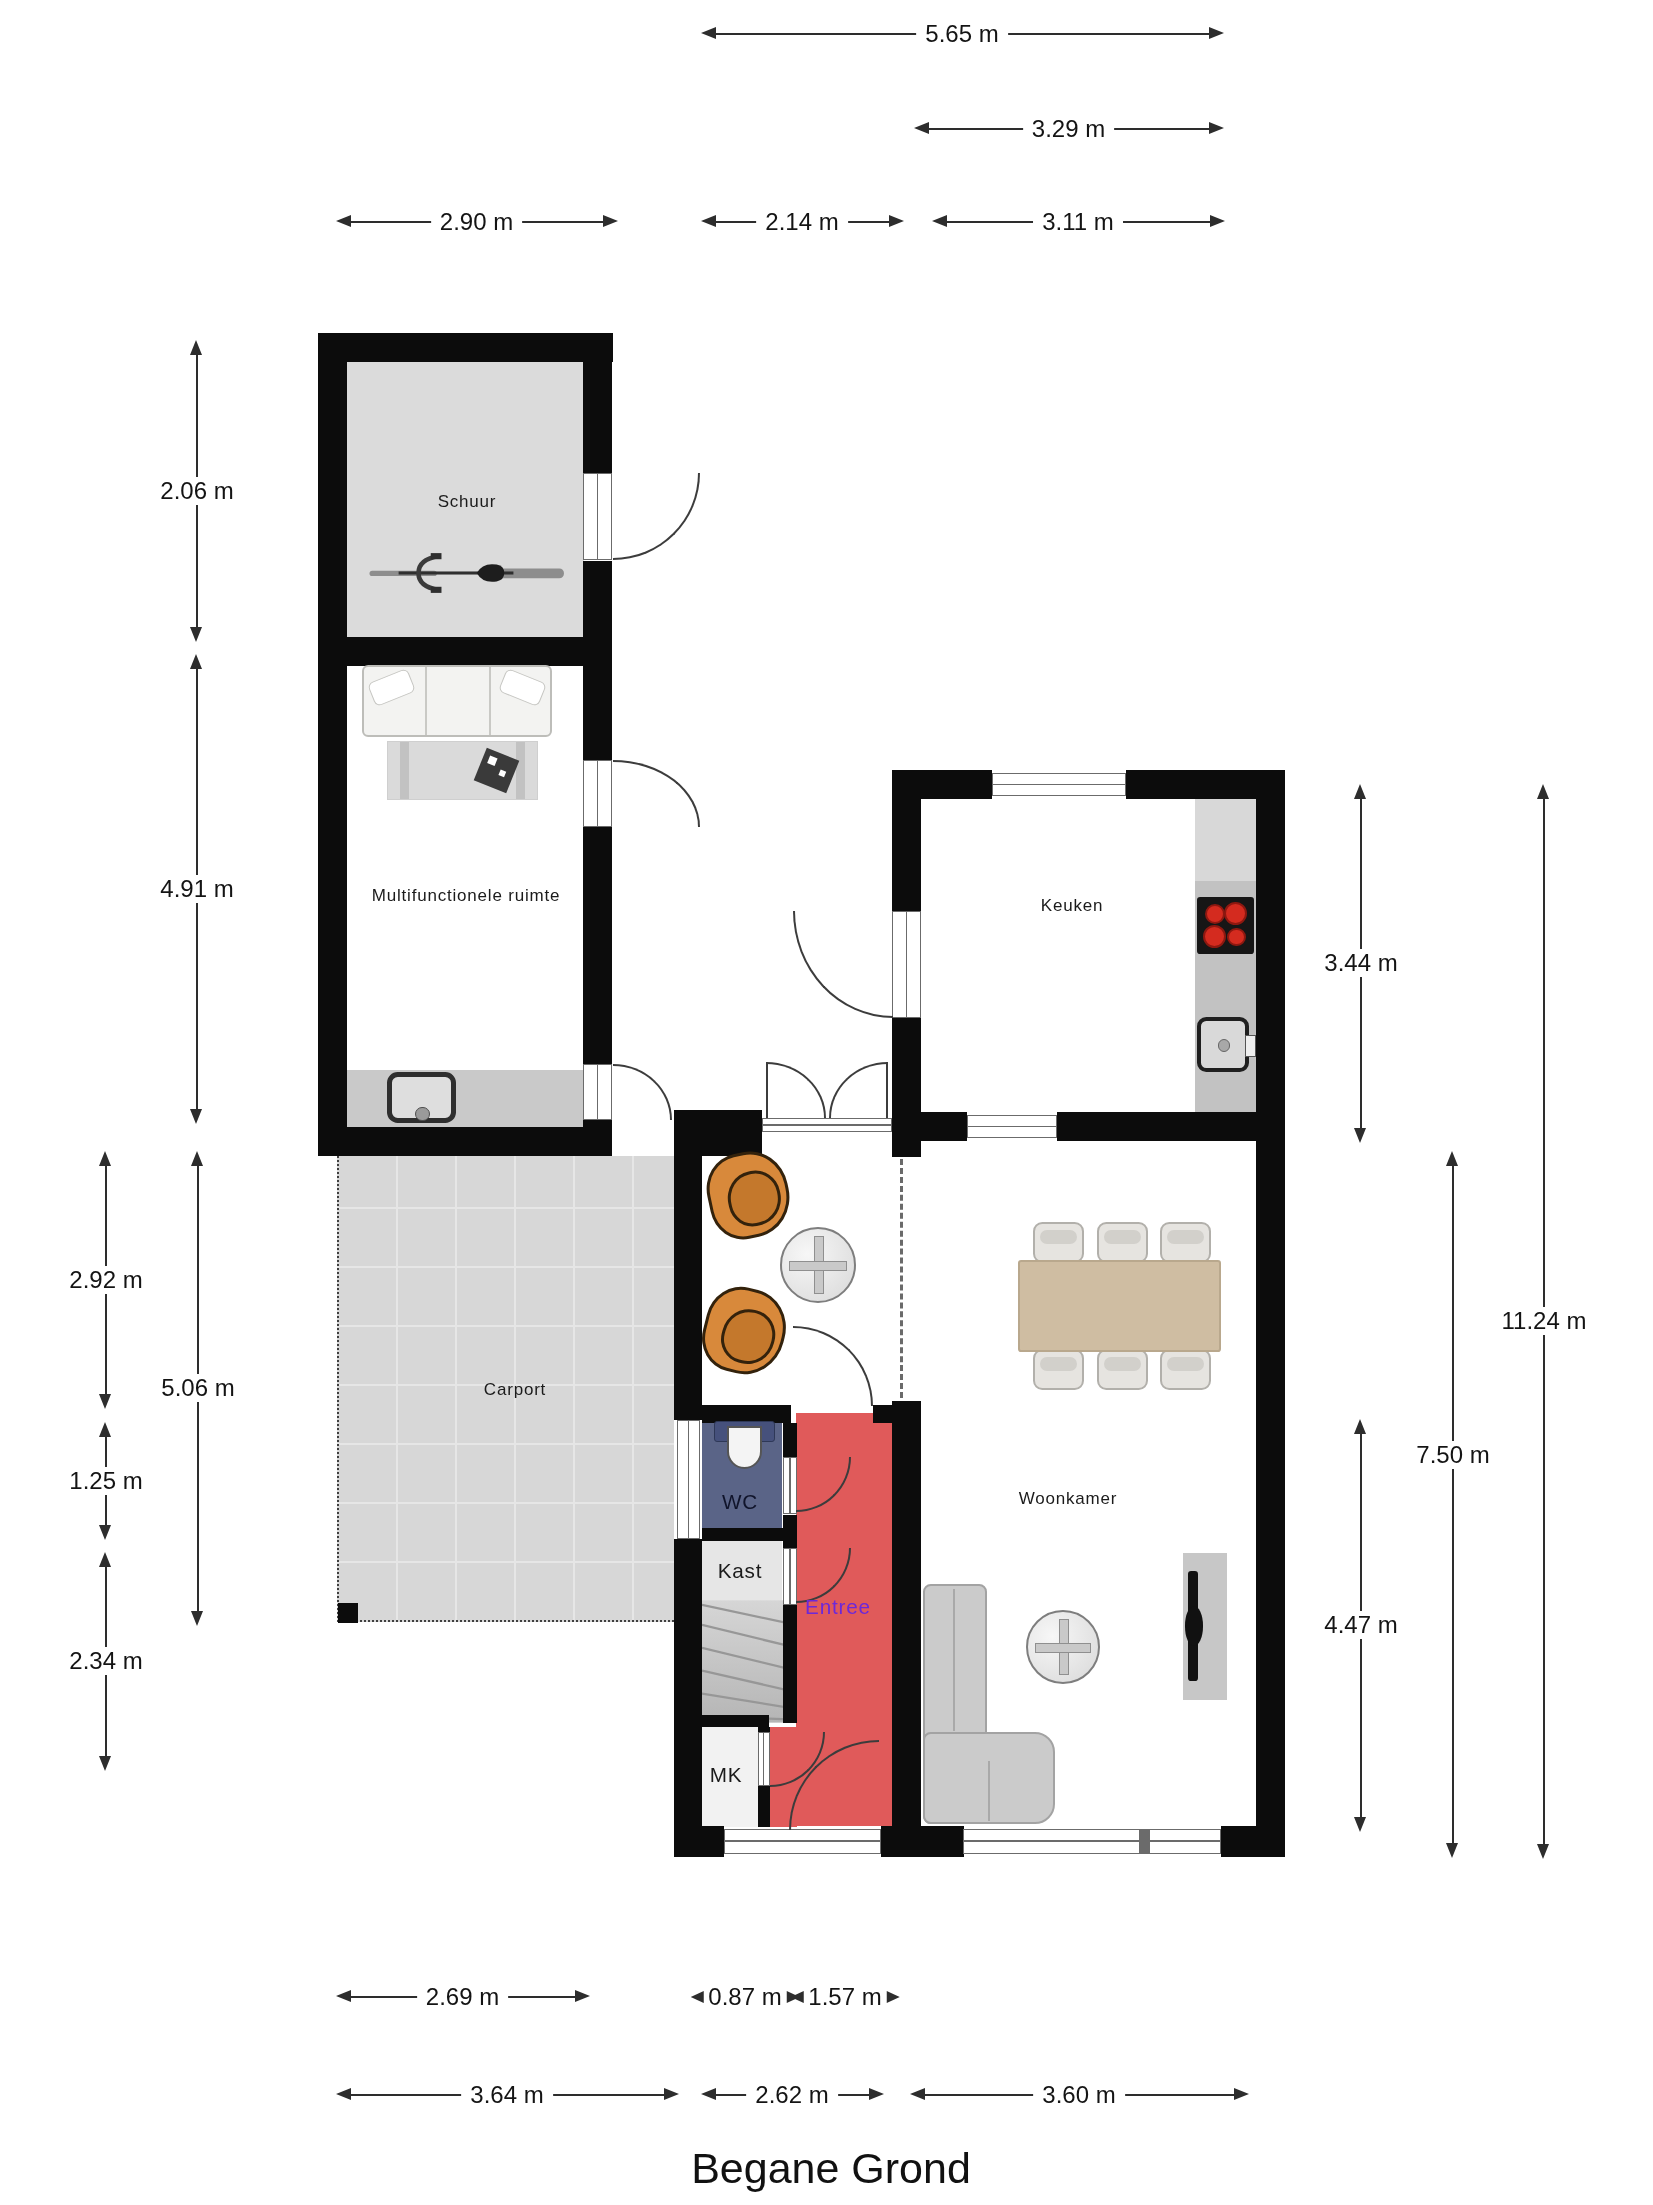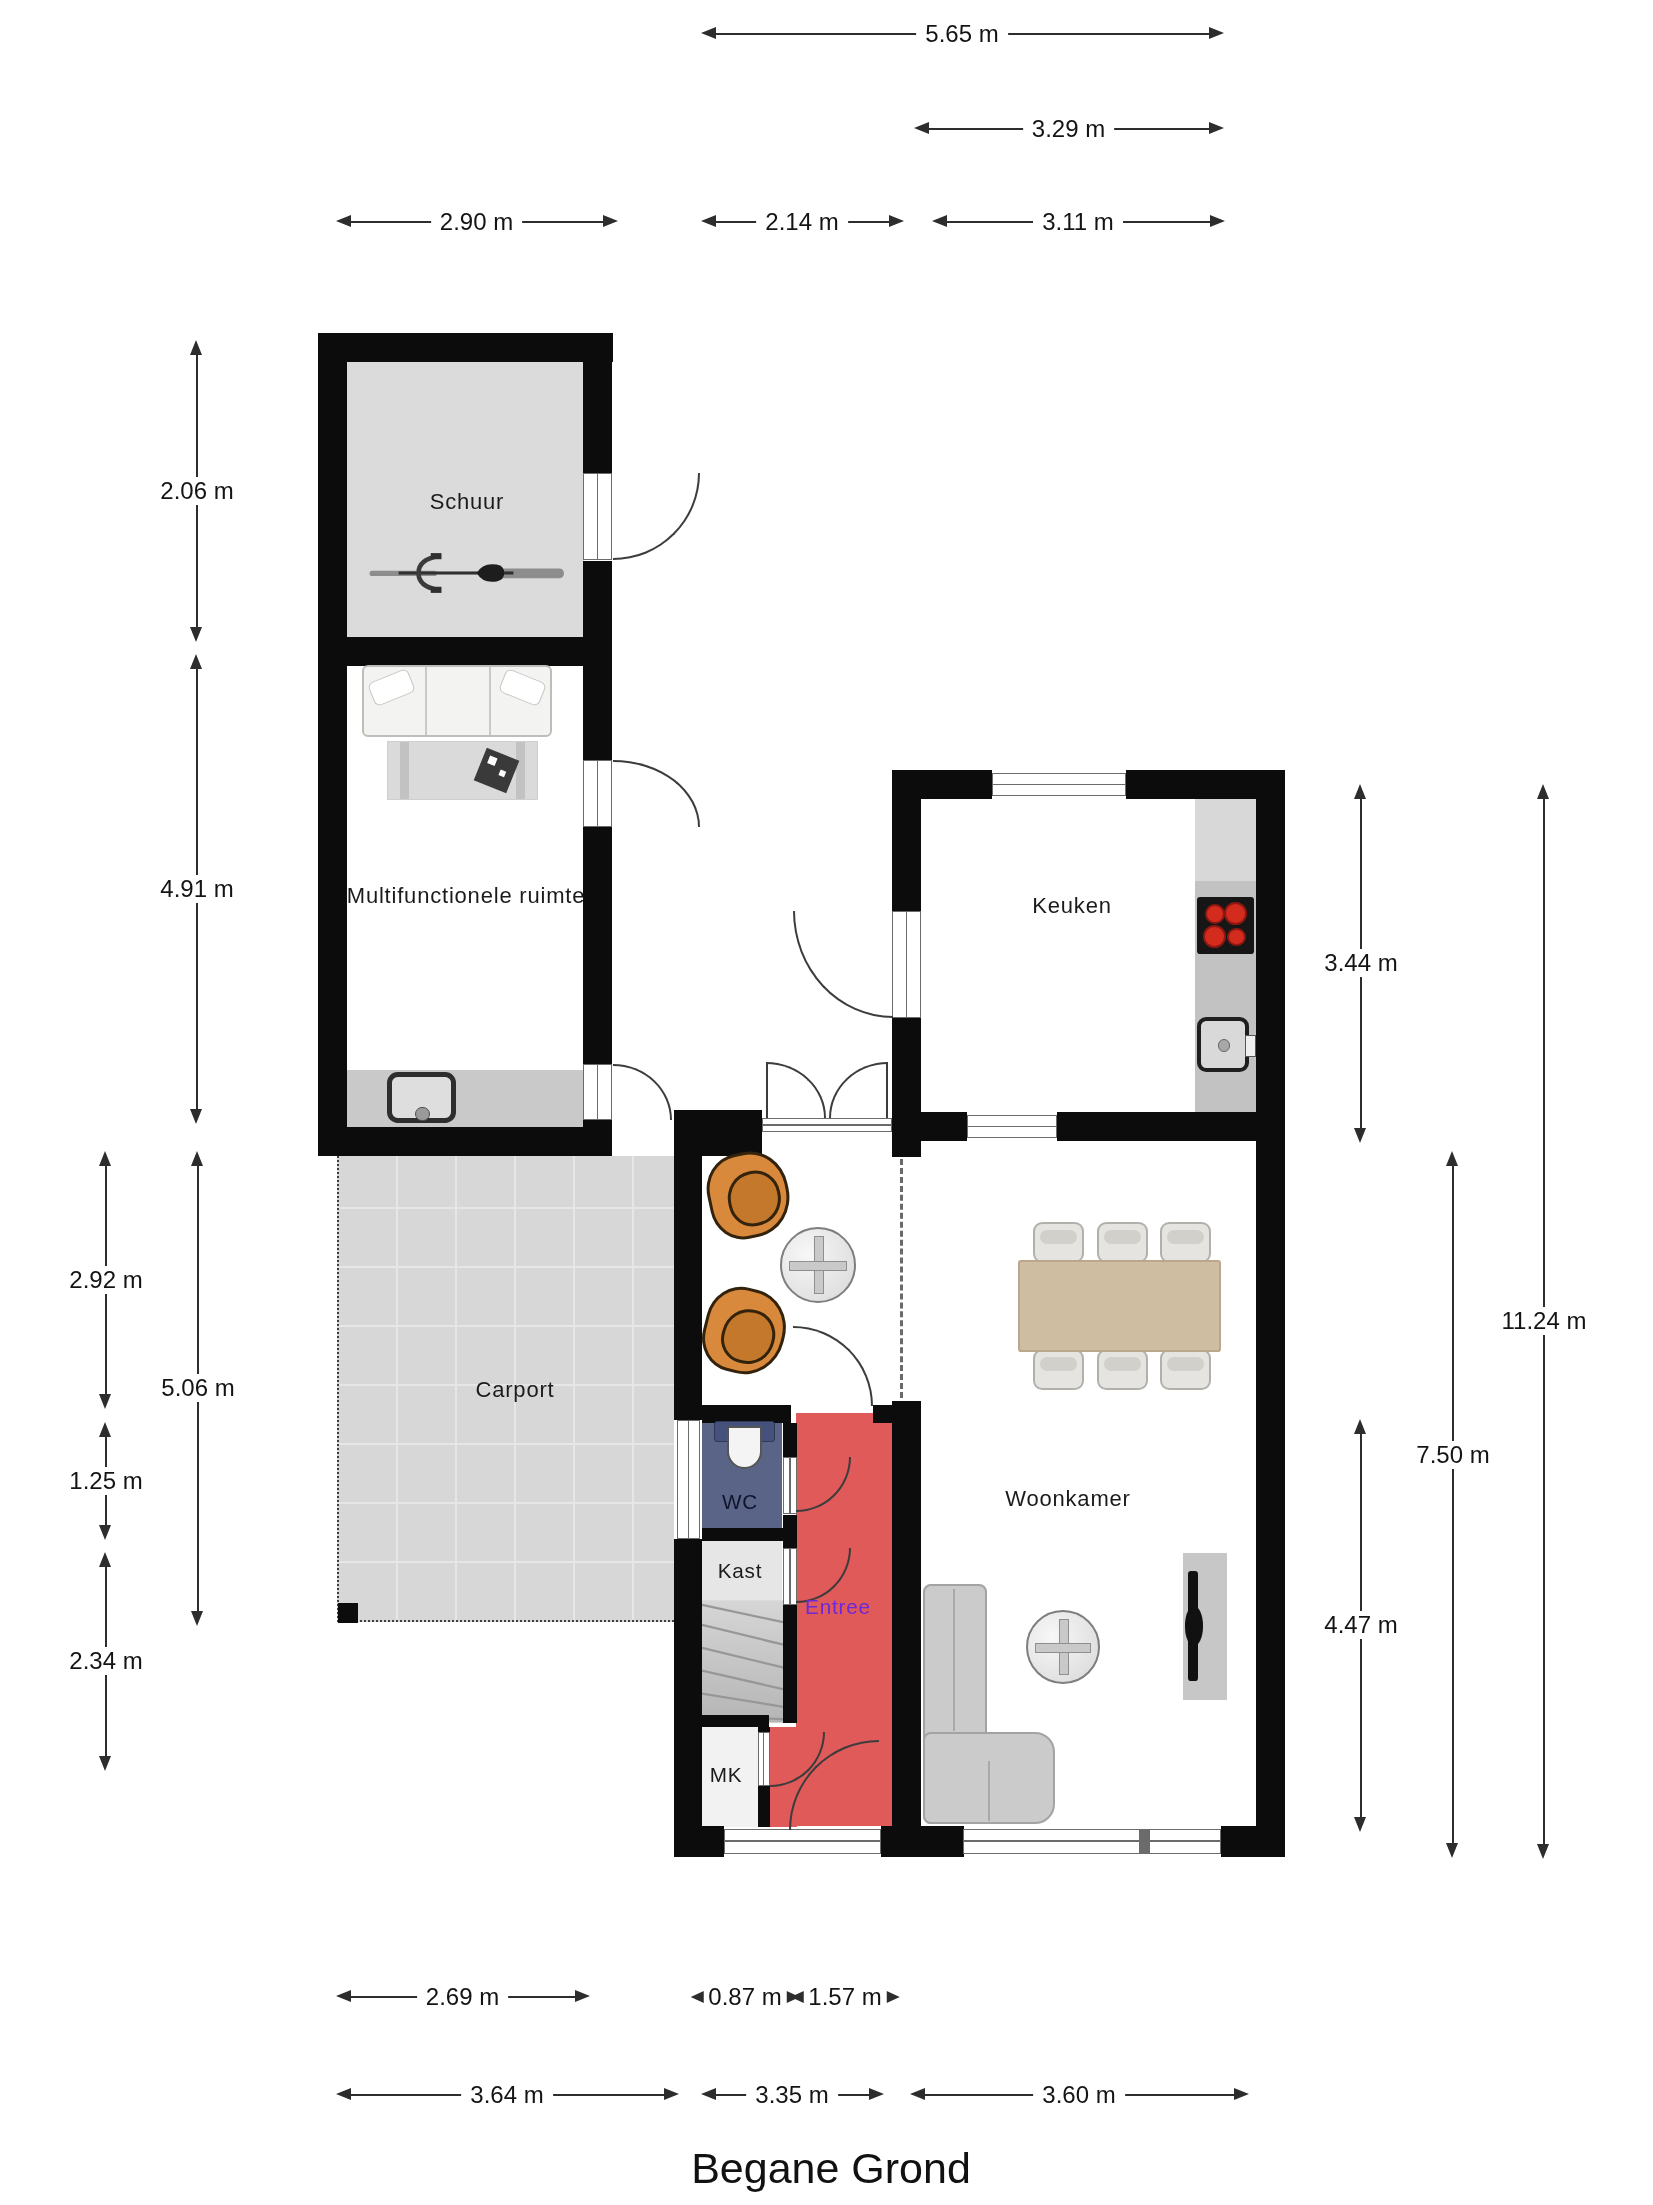--- a/index.html
+++ b/index.html
@@ -1,20 +1,20 @@
 <!DOCTYPE html>
 <html style="font-size:12.3px"><head>
 <meta charset="utf-8">
 <style>
   html,body{margin:0;padding:0;background:#fff;}
   #plan{position:relative;width:1654px;height:2205px;background:#fff;
         font-family:"Liberation Sans", sans-serif;color:#1b1b1b;overflow:hidden;}
   .w{position:absolute;background:#0c0c0c;}
   .f{position:absolute;}
-  .lbl{position:absolute;transform:translate(-50%,-50%);font-size:22px;color:#1b1b1b;
+  .lbl{position:absolute;transform:translate(-50%,-50%);font-size:17px;color:#1b1b1b;
        white-space:nowrap;letter-spacing:0.8px;}
   .lbl.sm{font-size:20.7px;}
   
   .win{position:absolute;background:#fff;border:1.5px solid #6b6b6b;box-sizing:border-box;}
   .win.h:before{content:"";position:absolute;left:0;right:0;top:50%;height:1.5px;margin-top:-0.8px;background:#6b6b6b;}
   .win.v:before{content:"";position:absolute;top:0;bottom:0;left:50%;width:1.5px;margin-left:-0.8px;background:#6b6b6b;}
   
   .arc{position:absolute;box-sizing:border-box;}
   .arc.tr{border-top:2.3px solid #3c3c3c;border-right:2.3px solid #3c3c3c;border-top-right-radius:100%;}
   .arc.tl{border-top:2.3px solid #3c3c3c;border-left:2.3px solid #3c3c3c;border-top-left-radius:100%;}
@@ -315,21 +315,21 @@
     <i class="l"></i>
       <span>1.57 m</span>
       <i class="r"></i>
     </div>
   <div class="dimh" style="left:337px;top:2095px;width:340px;">
     <i class="ln"></i>
       <span>3.64 m</span>
     </div>
   <div class="dimh" style="left:702px;top:2095px;width:180px;">
     <i class="ln"></i>
-      <span>3.35 m</span>
+      <span>2.62 m</span>
     </div>
   <div class="dimh" style="left:911px;top:2095px;width:336px;">
     <i class="ln"></i>
       <span>3.60 m</span>
     </div>
 
   <div class="title" style="left:831px;top:2144px;">Begane Grond</div>
 
 </div>
 

